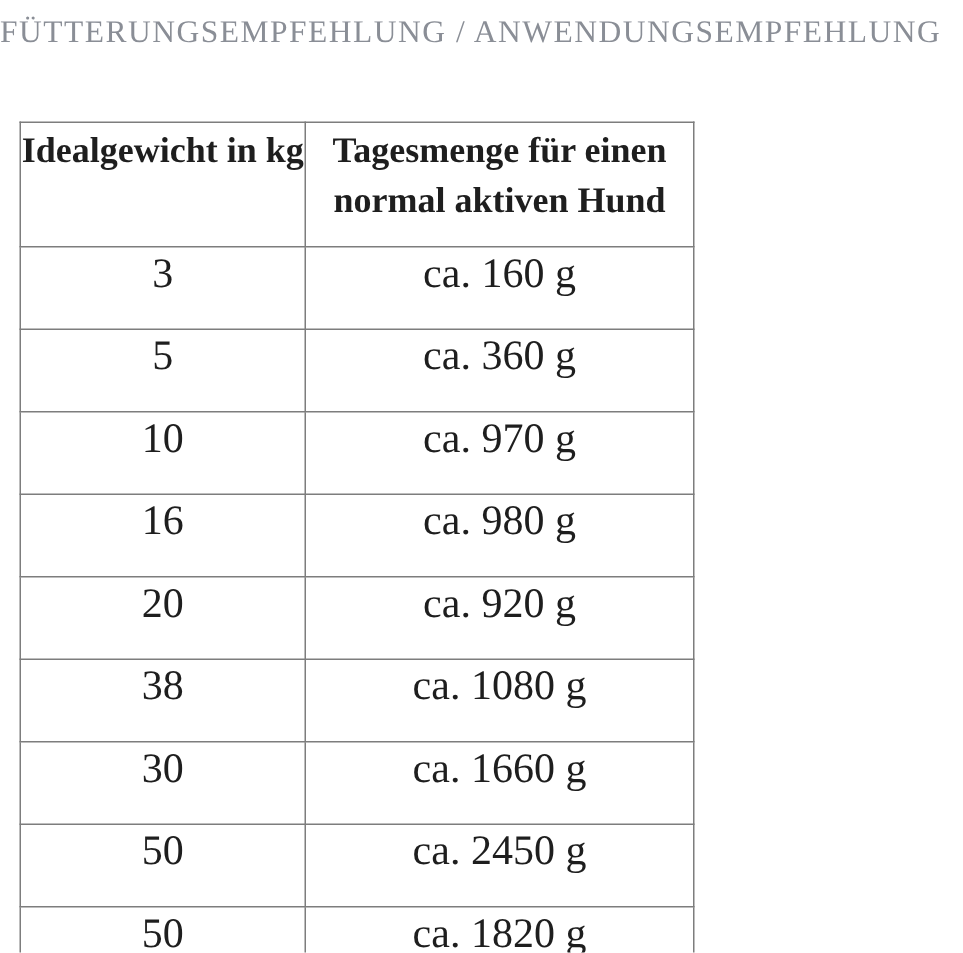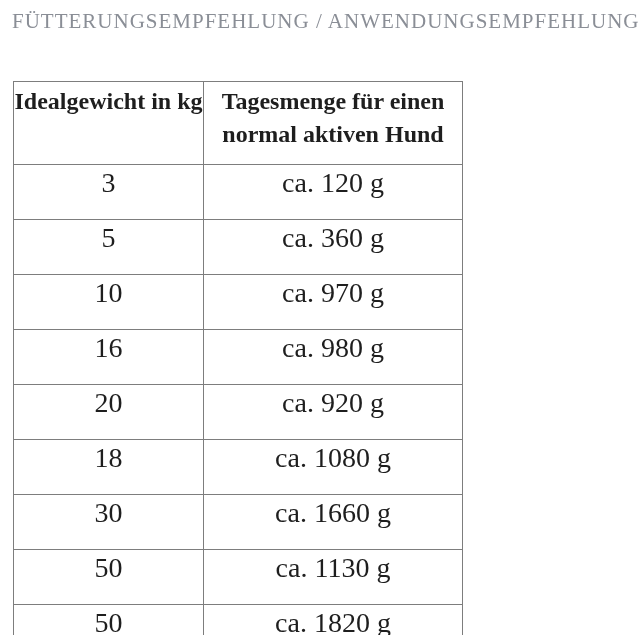--- a/index.html
+++ b/index.html
@@ -8,21 +8,21 @@
   }
   body {
     width: 642px;
     height: 635px;
     background: #ffffff;
     font-family: "Liberation Serif", "DejaVu Serif", serif;
     overflow: hidden;
   }
   .page-title {
     margin: 0;
-    padding: 10px 0 0 12px;
+    padding: 10px 0 0 0;
     font-size: 21px;
     line-height: 22px;
     font-weight: 400;
     letter-spacing: 1px;
     color: #8a8e96;
     white-space: nowrap;
   }
   table.feeding-table {
     margin: 49px 0 0 13px;
     border-collapse: collapse;
@@ -67,48 +67,48 @@
   </colgroup>
   <thead>
     <tr>
       <th>Idealgewicht in kg</th>
       <th>Tagesmenge für einen normal aktiven Hund</th>
     </tr>
   </thead>
   <tbody>
       <tr>
         <td>3</td>
-        <td>ca. 120 g</td>
+        <td>ca. 160 g</td>
       </tr>
       <tr>
         <td>5</td>
         <td>ca. 360 g</td>
       </tr>
       <tr>
         <td>10</td>
         <td>ca. 970 g</td>
       </tr>
       <tr>
         <td>16</td>
         <td>ca. 980 g</td>
       </tr>
       <tr>
         <td>20</td>
         <td>ca. 920 g</td>
       </tr>
       <tr>
-        <td>18</td>
+        <td>38</td>
         <td>ca. 1080 g</td>
       </tr>
       <tr>
         <td>30</td>
         <td>ca. 1660 g</td>
       </tr>
       <tr>
         <td>50</td>
-        <td>ca. 1130 g</td>
+        <td>ca. 2450 g</td>
       </tr>
       <tr>
         <td>50</td>
         <td>ca. 1820 g</td>
       </tr>
     </tbody>
 </table>
 
 </body></html>

